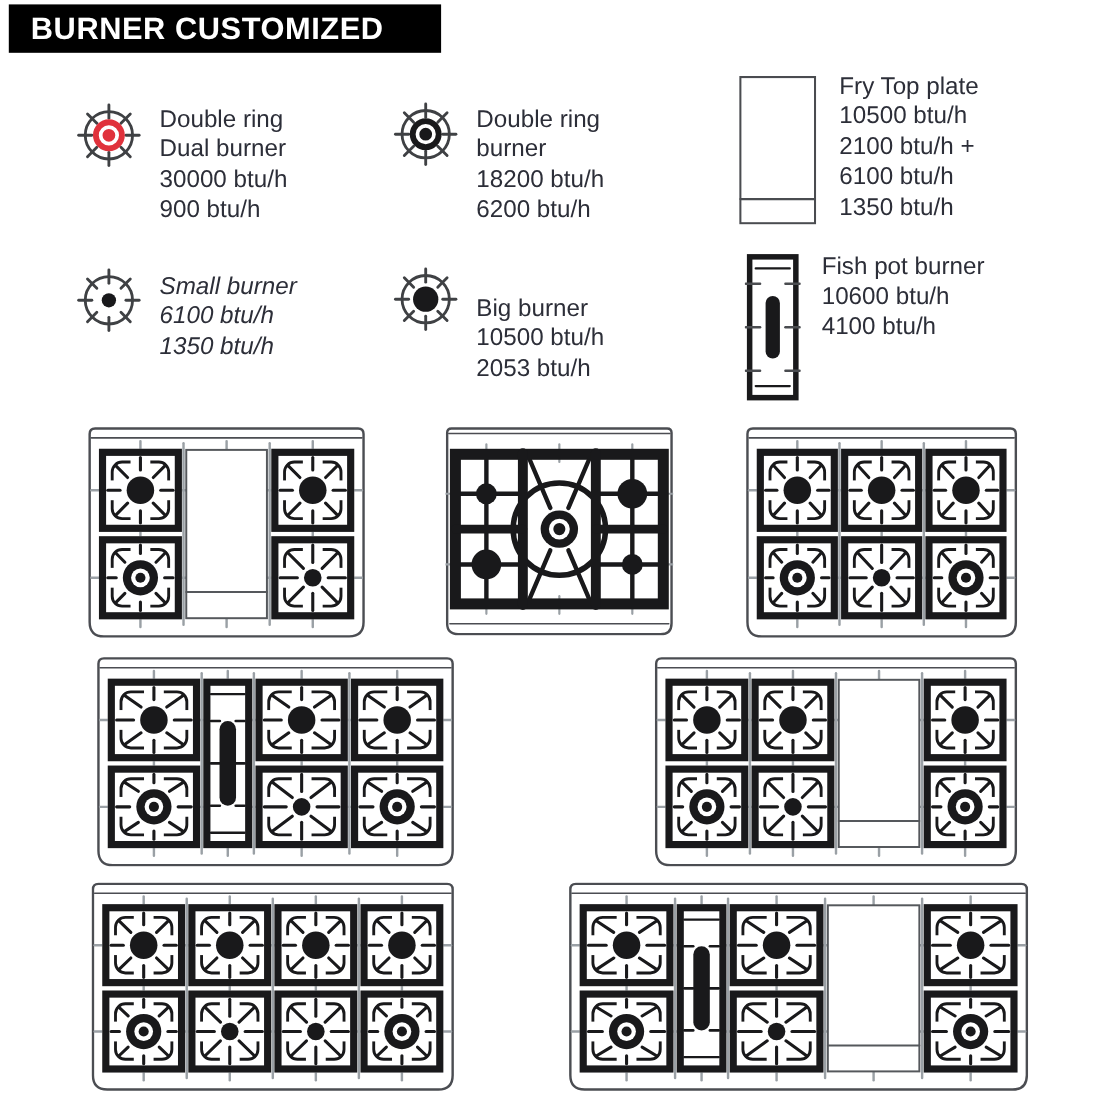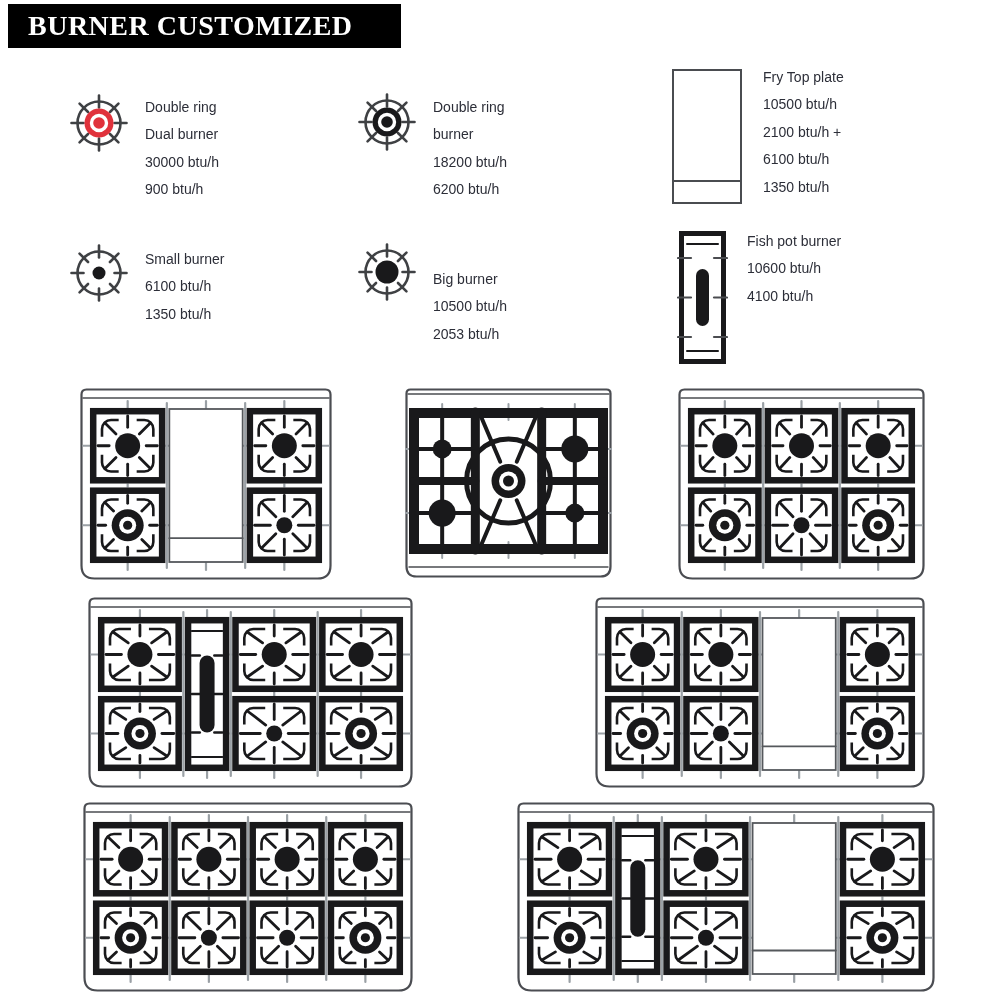--- a/index.html
+++ b/index.html
@@ -1,24 +1,24 @@
 <!DOCTYPE html>
 <html><head>
 <meta charset="utf-8">
 <style>
   html,body{margin:0;padding:0;background:#ffffff;}
   body{font-family:"Liberation Sans", sans-serif;}
   .canvas{position:relative;width:1000px;height:1000px;background:#ffffff;overflow:hidden;}
-  .banner{position:absolute;left:8px;top:4px;width:393px;height:44px;background:#000000;font-family:Liberation Serif, serif;}
+  .banner{position:absolute;left:8px;top:4px;width:393px;height:44px;background:#000000;}
   .banner span{display:block;color:#ffffff;font-weight:700;font-size:28px;line-height:44px;
     padding-left:20px;letter-spacing:0.5px;white-space:nowrap;}
   .legend-item{position:absolute;}
   .legend-icon{position:absolute;display:block;}
   .legend-text{position:absolute;}
-  .lline{font-size:14px;line-height:27.4px;color:#2c2e38;white-space:nowrap;}
+  .lline{font-size:22px;line-height:27.4px;color:#2c2e38;white-space:nowrap;}
   .cooktop{position:absolute;}
   svg{display:block;}
 </style>
 </head>
 <body>
 
 <div class="canvas">
   <div class="banner">
     <span>BURNER CUSTOMIZED</span>
   </div>
@@ -92,21 +92,21 @@
             <line x1="42.96015510839149" y1="21.03984489160851" x2="51.44543648263006" y2="12.554563517369942" stroke="#3f4144" stroke-width="2.6" stroke-linecap="round"></line>
             <line x1="47.5" y1="32" x2="59.5" y2="32" stroke="#3f4144" stroke-width="2.6" stroke-linecap="round"></line>
             <line x1="42.96015510839149" y1="42.96015510839149" x2="51.44543648263006" y2="51.44543648263006" stroke="#3f4144" stroke-width="2.6" stroke-linecap="round"></line>
             <line x1="32" y1="47.5" x2="32" y2="59.5" stroke="#3f4144" stroke-width="2.6" stroke-linecap="round"></line>
             <line x1="21.039844891608514" y1="42.96015510839149" x2="12.554563517369946" y2="51.44543648263006" stroke="#3f4144" stroke-width="2.6" stroke-linecap="round"></line>
             <line x1="16.5" y1="32" x2="4.5" y2="32.00000000000001" stroke="#3f4144" stroke-width="2.6" stroke-linecap="round"></line>
             <line x1="21.03984489160851" y1="21.039844891608517" x2="12.554563517369939" y2="12.55456351736995" stroke="#3f4144" stroke-width="2.6" stroke-linecap="round"></line>
             <circle cx="32" cy="32" r="6.5" fill="#19191b"></circle>
           </svg>
         </span>
-        <div class="legend-text" style="left: 145px; top: 246px;">
+        <div class="legend-text" style="left: 145px; top: 246px; font-style: italic;">
           <div class="lline">Small burner</div>
           <div class="lline">6100 btu/h</div>
           <div class="lline">1350 btu/h</div>
         </div>
       </div>
       <div class="legend-item">
         <span class="legend-icon" style="left: 355px; top: 240px;">
           <svg width="64" height="64" viewBox="0 0 64 64">
             <circle cx="32" cy="32" r="21.5" fill="none" stroke="#3f4144" stroke-width="2.6"></circle>
             <line x1="32" y1="16.5" x2="32" y2="4.5" stroke="#3f4144" stroke-width="2.6" stroke-linecap="round"></line>

